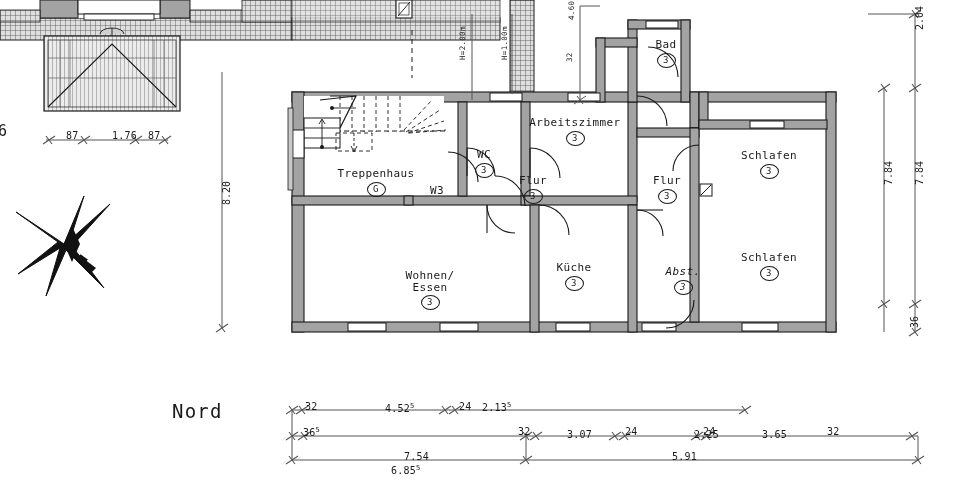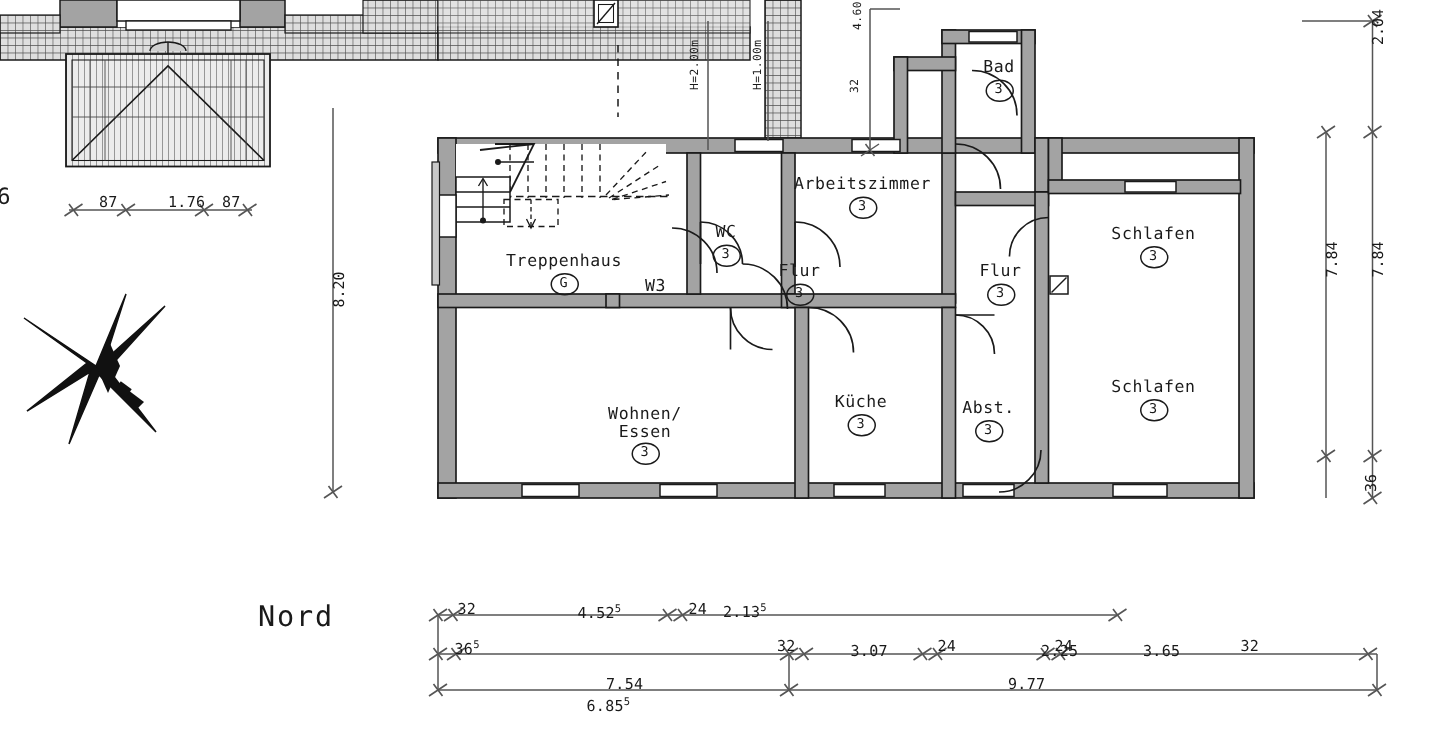--- a/index.html
+++ b/index.html
@@ -245,21 +245,21 @@
       <div class="lbl room-name" style="left: 387px; top: 185px; width: 100px; text-align: center;"><div>W3</div></div>
       <div class="lbl room-name" style="left: 434px; top: 112px; width: 100px; margin-top: 37px;"><div>WC</div><div style="margin: 2px auto 0px; width: 17px; height: 13px; border: 1px solid rgb(26, 26, 26); border-radius: 50%; font-size: 9px; line-height: 12px; text-align: center;"><span>3</span></div></div>
       <div class="lbl room-name" style="left: 525px; top: 117px; width: 100px;"><div>Arbeitszimmer</div><div style="margin: 2px auto 0px; width: 17px; height: 13px; border: 1px solid rgb(26, 26, 26); border-radius: 50%; font-size: 9px; line-height: 12px; text-align: center;"><span>3</span></div></div>
       <div class="lbl room-name" style="left: 616px; top: 39px; width: 100px;"><div>Bad</div><div style="margin: 2px auto 0px; width: 17px; height: 13px; border: 1px solid rgb(26, 26, 26); border-radius: 50%; font-size: 9px; line-height: 12px; text-align: center;"><span>3</span></div></div>
       <div class="lbl room-name" style="left: 483px; top: 175px; width: 100px;"><div>Flur</div><div style="margin: 2px auto 0px; width: 17px; height: 13px; border: 1px solid rgb(26, 26, 26); border-radius: 50%; font-size: 9px; line-height: 12px; text-align: center;"><span>3</span></div></div>
       <div class="lbl room-name" style="left: 617px; top: 175px; width: 100px;"><div>Flur</div><div style="margin: 2px auto 0px; width: 17px; height: 13px; border: 1px solid rgb(26, 26, 26); border-radius: 50%; font-size: 9px; line-height: 12px; text-align: center;"><span>3</span></div></div>
       <div class="lbl room-name" style="left: 719px; top: 150px; width: 100px;"><div>Schlafen</div><div style="margin: 2px auto 0px; width: 17px; height: 13px; border: 1px solid rgb(26, 26, 26); border-radius: 50%; font-size: 9px; line-height: 12px; text-align: center;"><span>3</span></div></div>
       <div class="lbl room-name" style="left: 380px; top: 270px; width: 100px;"><div>Wohnen/
 Essen</div><div style="margin: 2px auto 0px; width: 17px; height: 13px; border: 1px solid rgb(26, 26, 26); border-radius: 50%; font-size: 9px; line-height: 12px; text-align: center;"><span>3</span></div></div>
       <div class="lbl room-name" style="left: 524px; top: 262px; width: 100px;"><div>Küche</div><div style="margin: 2px auto 0px; width: 17px; height: 13px; border: 1px solid rgb(26, 26, 26); border-radius: 50%; font-size: 9px; line-height: 12px; text-align: center;"><span>3</span></div></div>
-      <div class="lbl room-name" style="left: 609px; top: 266px; width: 100px;"><div>Abst.</div><div style="margin: 2px auto 0px; width: 17px; height: 13px; border: 1px solid rgb(26, 26, 26); border-radius: 50%; font-size: 9px; line-height: 12px; text-align: center;"><span>3</span></div></div>
+      <div class="lbl room-name" style="left: 633px; top: 266px; width: 100px; font-style: italic;"><div>Abst.</div><div style="margin: 2px auto 0px; width: 17px; height: 13px; border: 1px solid rgb(26, 26, 26); border-radius: 50%; font-size: 9px; line-height: 12px; text-align: center;"><span>3</span></div></div>
       <div class="lbl room-name" style="left: 719px; top: 252px; width: 100px;"><div>Schlafen</div><div style="margin: 2px auto 0px; width: 17px; height: 13px; border: 1px solid rgb(26, 26, 26); border-radius: 50%; font-size: 9px; line-height: 12px; text-align: center;"><span>3</span></div></div>
     </div>
 <div id="anns">
       <div class="lbl ann" style="left: 459px; top: 60px;">H=2.00m</div>
       <div class="lbl ann" style="left: 501px; top: 60px;">H=1.00m</div>
       <div class="lbl ann" style="left: 568px; top: 20px;">4.60</div>
       <div class="lbl ann" style="left: 566px; top: 62px;">32</div>
     </div>
 <div id="dims">
       <div class="lbl dim" style="left: 66px; top: 131px;"><span>87</span></div>
@@ -272,21 +272,21 @@
       <div class="lbl dim" style="left: 303px; top: 427px;"><span>36</span><span class="sup">5</span></div>
       <div class="lbl dim" style="left: 391px; top: 429px; margin-top: 36px;"><span>6.85</span><span class="sup">5</span></div>
       <div class="lbl dim" style="left: 518px; top: 427px;"><span>32</span></div>
       <div class="lbl dim" style="left: 567px; top: 430px;"><span>3.07</span></div>
       <div class="lbl dim" style="left: 625px; top: 427px;"><span>24</span></div>
       <div class="lbl dim" style="left: 660px; top: 430px; margin-left: 34px;"><span>2.25</span></div>
       <div class="lbl dim" style="left: 703px; top: 427px;"><span>24</span></div>
       <div class="lbl dim" style="left: 762px; top: 430px;"><span>3.65</span></div>
       <div class="lbl dim" style="left: 827px; top: 427px;"><span>32</span></div>
       <div class="lbl dim" style="left: 404px; top: 452px;"><span>7.54</span></div>
-      <div class="lbl dim" style="left: 672px; top: 452px;"><span>9.77</span></div>
+      <div class="lbl dim" style="left: 672px; top: 452px;"><span>5.91</span></div>
       <div class="lbl dim-v" style="left: 222px; top: 205px;"><span>8.20</span></div>
       <div class="lbl dim-v" style="left: 915px; top: 30px;"><span>2.04</span></div>
       <div class="lbl dim-v" style="left: 884px; top: 185px;"><span>7.84</span></div>
       <div class="lbl dim-v" style="left: 915px; top: 185px;"><span>7.84</span></div>
       <div class="lbl dim-v" style="left: 910px; top: 328px;"><span>36</span></div>
     </div>
 
 </div>
 
 </body></html>

